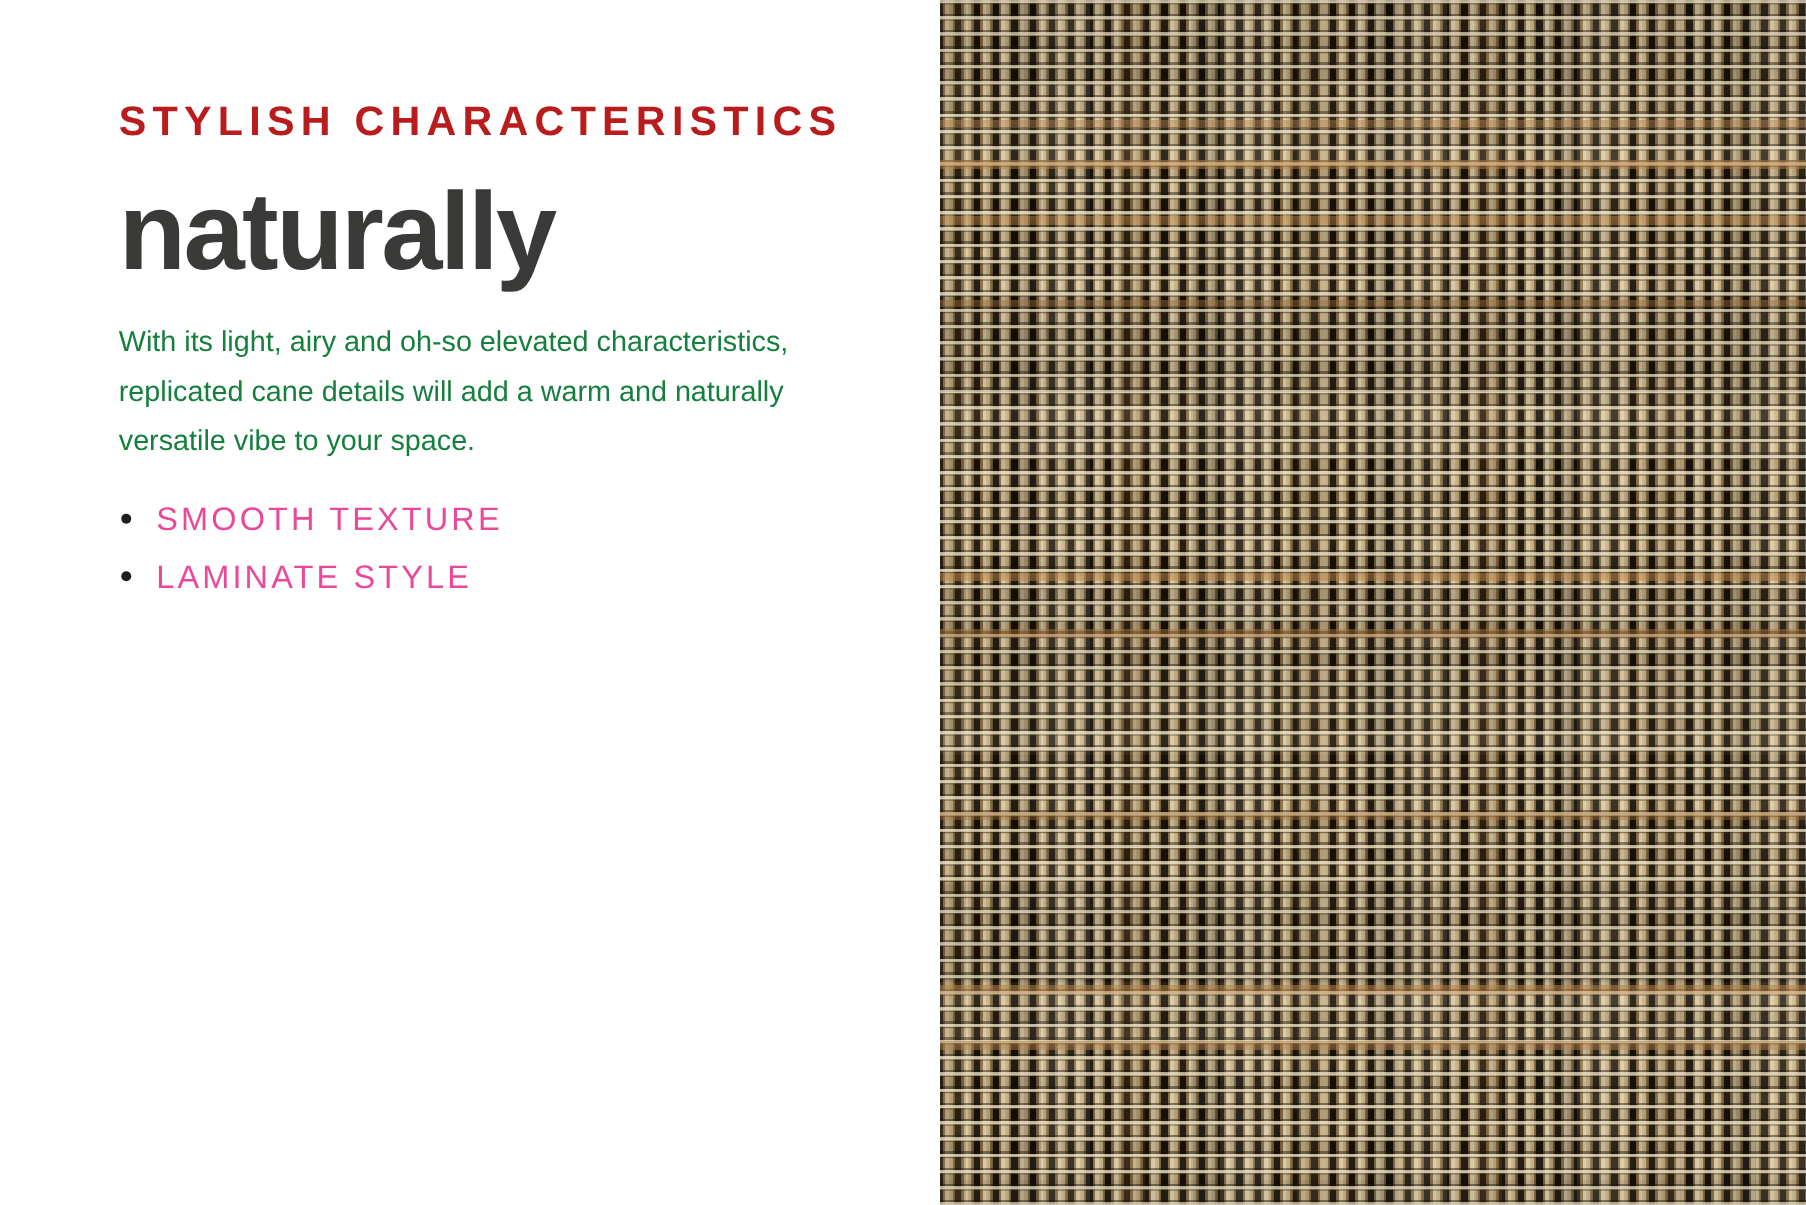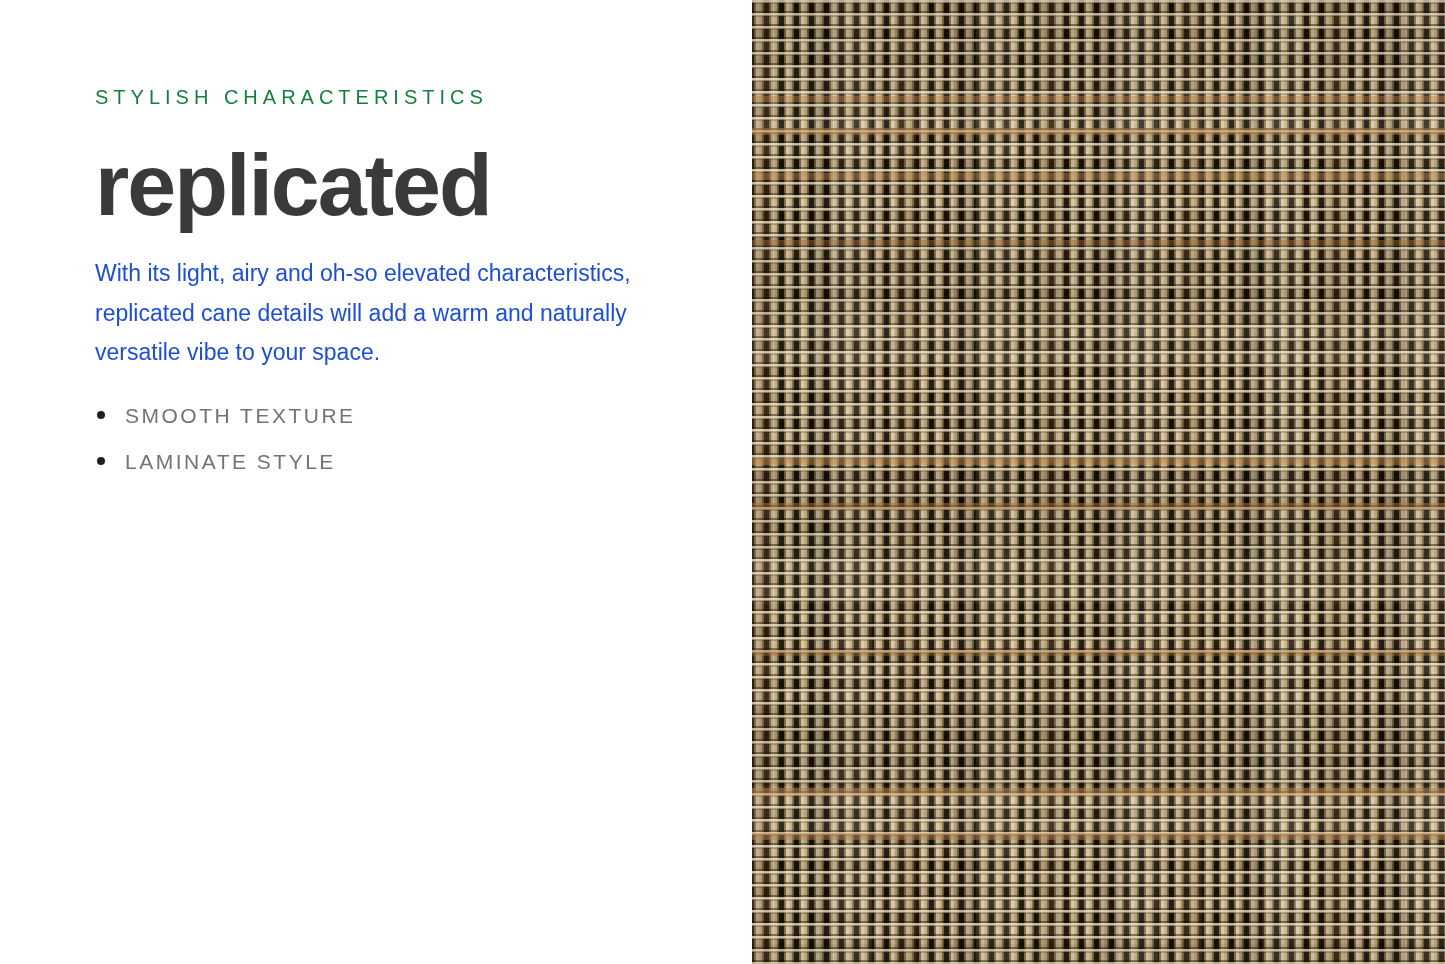--- a/index.html
+++ b/index.html
@@ -18,59 +18,59 @@
   .text-panel {
     position: absolute;
     left: 0; top: 0;
     width: 752px;
     height: 964px;
     background: #ffffff;
     padding: 82px 40px 0 95px;
   }
 
   .eyebrow {
-    font-size: 20px;
+    font-size: 33px;
     line-height: 30px;
     letter-spacing: 5px;
-    color: #15803d;
-    font-weight: 400;
+    color: #b91c1c;
+    font-weight: 700;
   }
 
   .title {
     margin: 20px 0 0 0;
     font-size: 88px;
     line-height: 106px;
     font-weight: 700;
     letter-spacing: -2px;
     color: #3a3a38;
   }
   .title .title-line { display: block; }
 
   .description {
     margin: 16px 0 0 0;
     width: 552px;
     font-size: 23px;
     line-height: 39.5px;
-    color: #1d4ed8;
+    color: #15803d;
     font-weight: 400;
   }
 
   .features {
     margin: 28px 0 0 0;
     padding: 0;
     list-style: none;
   }
   .feature {
     position: relative;
     padding-left: 30px;
     margin: 0 0 17px 0;
-    font-size: 21px;
+    font-size: 26px;
     line-height: 29px;
     letter-spacing: 2.5px;
-    color: #737373;
+    color: #ec4899;
   }
   .feature .feature-text {
     display: inline-block;
     max-width: 470px;
     vertical-align: top;
   }
   .bullet-dot {
     position: absolute;
     left: 2px;
     top: 10px;
@@ -134,21 +134,21 @@
 </head>
 <body>
 
 <div class="page">
 
   <div class="text-panel">
 
     <div class="eyebrow">STYLISH CHARACTERISTICS</div>
 
     <h1 class="title">
-      <span class="title-line">replicated</span>
+      <span class="title-line">naturally</span>
     </h1>
 
     <p class="description">With its light, airy and oh-so elevated characteristics, replicated cane details will add a warm and naturally versatile vibe to your space.</p>
 
     <ul class="features">
       <li class="feature">
         <span class="bullet-dot"></span>
         <span class="feature-text">SMOOTH TEXTURE</span>
       </li>
       <li class="feature">

